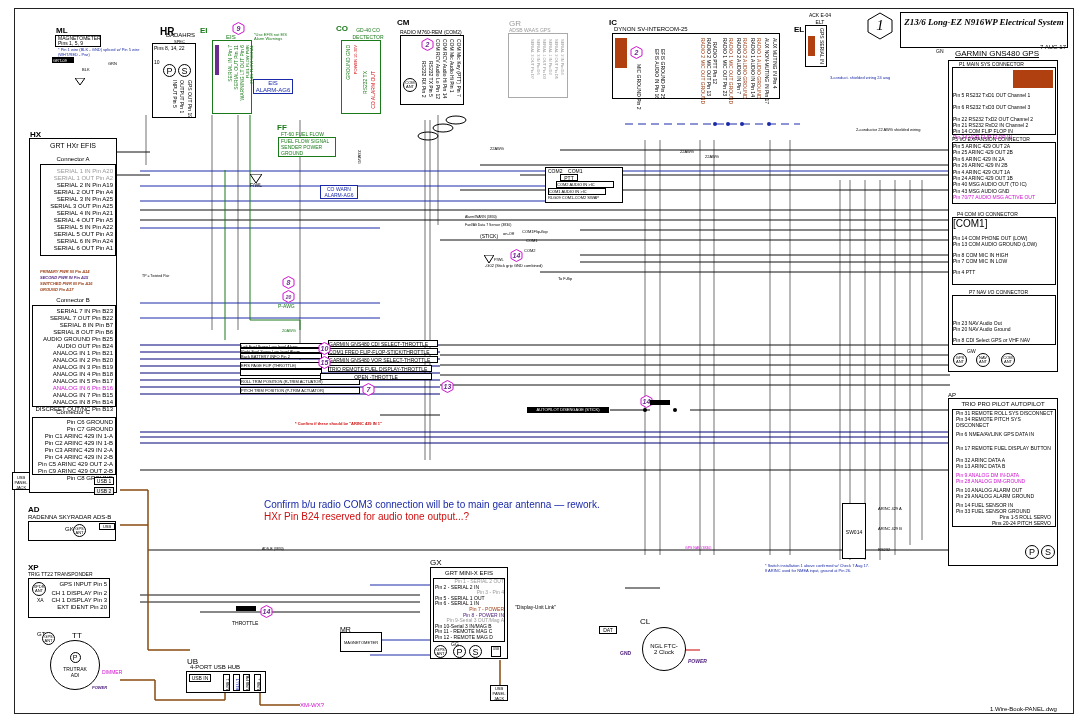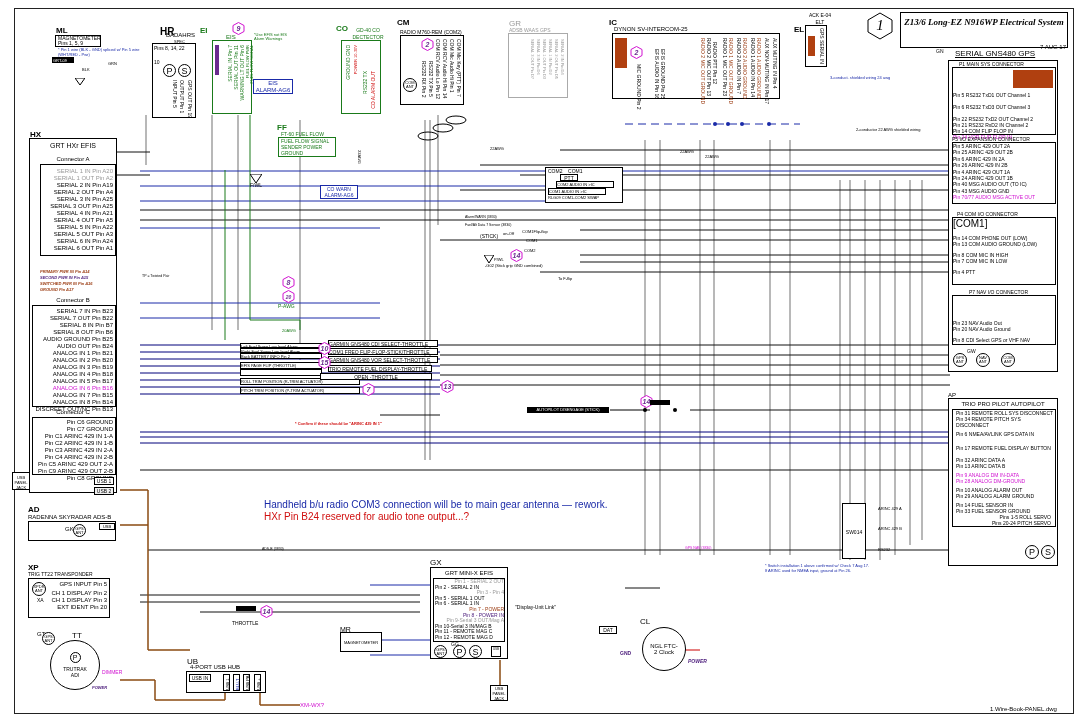--- a/index.html
+++ b/index.html
@@ -433,21 +433,21 @@
 
 <div class="lbl" style="left:640px;top:617px;font-weight:normal;">CL</div>
 <div class="circle" style="left:642px;top:627px;width:44px;height:44px;flex-direction:column;font-size:6px;line-height:6px;text-align:center;">
   <div style="width:30px;">NGL FTC-2 Clock</div>
 </div>
 <div class="box" style="left:599px;top:626px;width:18px;height:8px;font-size:5px;line-height:7px;text-align:center;">DAT</div>
 <div class="t pu" style="left:620px;top:650px;font-size:5px;font-weight:bold;">GND</div>
 <div class="t pu" style="left:688px;top:658px;font-size:5px;font-weight:bold;font-style:italic;">POWER</div>
 
 <div class="t" style="left:936px;top:48px;font-size:5px;">GN</div>
-<div class="t" style="left:955px;top:50px;font-size:8px;text-decoration:underline;">SERIAL GNS480 GPS</div>
+<div class="t" style="left:955px;top:50px;font-size:8px;text-decoration:underline;">GARMIN GNS480 GPS</div>
 <div class="box" style="left:948px;top:60px;width:110px;height:312px;">
   <div class="t" style="left:10px;top:0px;font-size:5px;">P1 MAIN SYS CONNECTOR</div>
   <div class="box" style="left:3px;top:6px;width:104px;height:68px;font-size:5px;line-height:6px;">
     <div class="abs br" style="left:60px;top:2px;width:40px;height:18px;background:#b04010;"></div>
     <div style="margin-top:24px">Pin 5 RS232 TxD1 OUT Channel 1</div>
     <div style="margin-top:6px">Pin 6 RS232 TxD3 OUT Channel 3</div>
     <div style="margin-top:6px">Pin 22 RS232 TxD2 OUT Channel 2</div>
     <div>Pin 21 RS232 RxD2 IN Channel 2</div>
     <div>Pin 14 COM FLIP FLOP IN</div>
     <div class="mg">Pin 24 VOR FLIP FLOP IN</div>
@@ -595,21 +595,21 @@
 
 <div class="hex" style="left:260px;top:605px;">
     <svg width="13" height="13">
       <polygon points="6.5,0.5 12,3.5 12,9.5 6.5,12.5 1,9.5 1,3.5" fill="#fff" stroke="#d010d0"></polygon>
     </svg>
     <span style="position:relative">14</span>
   </div>
 <div class="abs" style="left:236px;top:606px;width:20px;height:5px;background:#000;"></div>
 <div class="t" style="left:232px;top:620px;font-size:5px;">THROTTLE</div>
 
-<div class="t" style="left:264px;top:499px;font-size:10px;line-height:11px;color:#1a2aa8;">Handheld b/u radio COM3 connection will be to main gear antenna — rework.</div>
+<div class="t" style="left:264px;top:499px;font-size:10px;line-height:11px;color:#1a2aa8;">Confirm b/u radio COM3 connection will be to main gear antenna — rework.</div>
 <div class="t" style="left:264px;top:511px;font-size:10px;line-height:11px;color:#d01010;text-align:right;">HXr Pin B24 reserved for audio tone output...?</div>
 <div class="t rd" style="left:295px;top:420px;font-size:4px;font-weight:bold;">* Confirm if these should be "ARINC 429 IN 1"</div>
 <div class="t" style="left:142px;top:273px;font-size:3.5px;">TP = Twisted Pair</div>
 <div class="t gr" style="left:282px;top:327px;font-size:4px;">20AWG</div>
 <div class="t gr" style="left:278px;top:303px;font-size:5px;">P-AWG</div>
 <div class="hex" style="left:282px;top:276px;">
     <svg width="13" height="13">
       <polygon points="6.5,0.5 12,3.5 12,9.5 6.5,12.5 1,9.5 1,3.5" fill="#fff" stroke="#d010d0"></polygon>
     </svg>
     <span style="position:relative">8</span>

